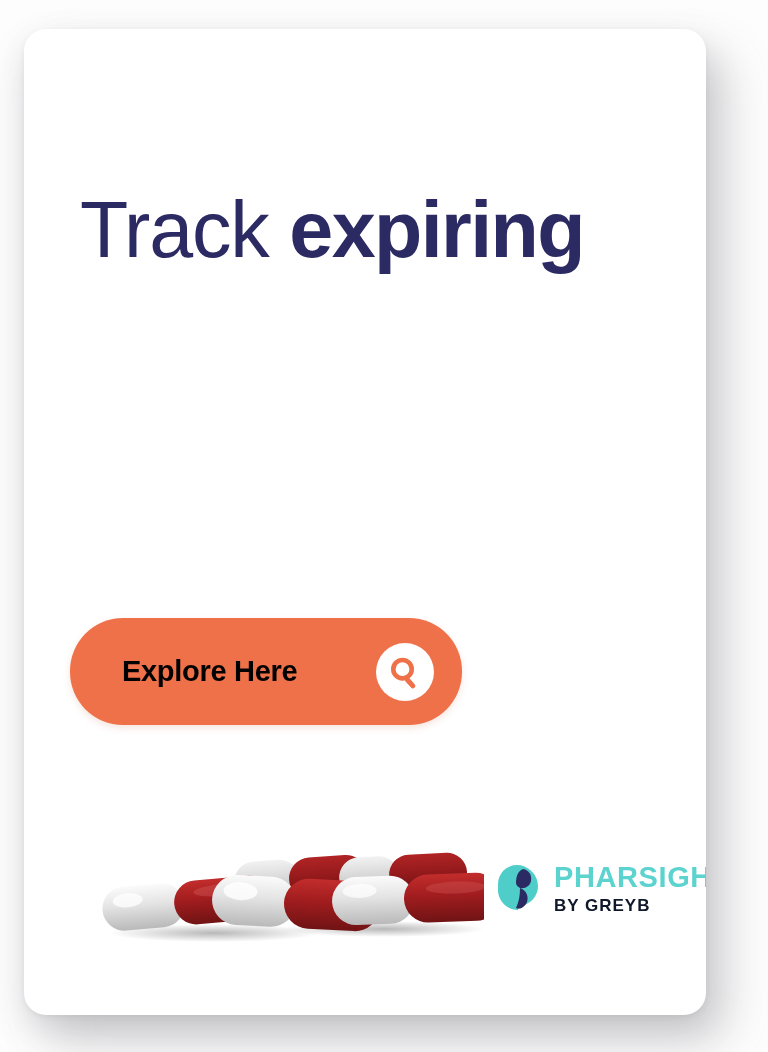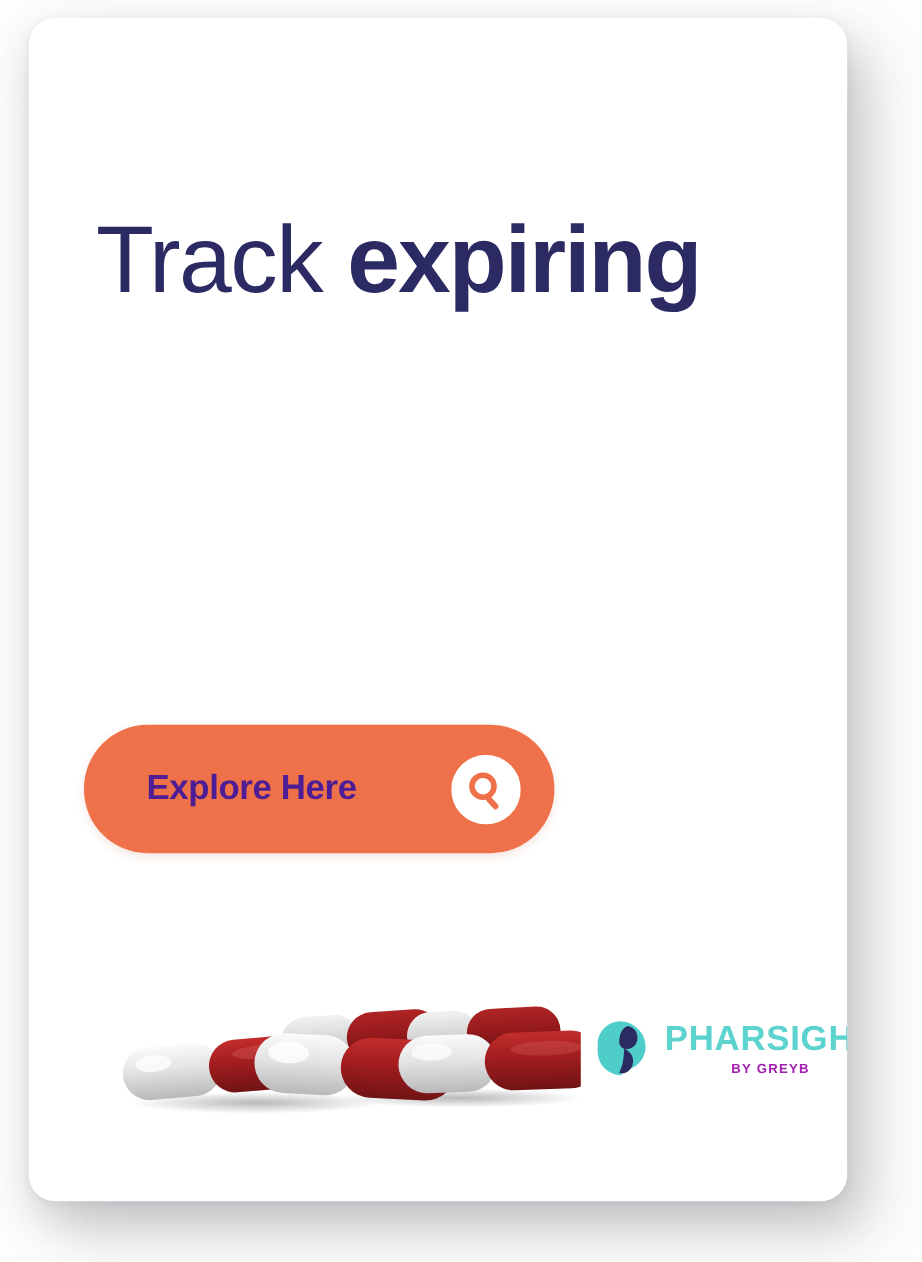--- a/index.html
+++ b/index.html
@@ -20,21 +20,21 @@
     position: relative;
     width: 768px;
     height: 1052px;
     background: #fdfdfd;
   }
 
   
   #ad-card {
     position: absolute;
     left: 24px;
-    top: 15px;
+    top: 29px;
     width: 682px;
     height: 986px;
     background: #ffffff;
     border-radius: 22px;
     box-shadow:
       0 2px 5px rgba(120,120,125,0.10),
       0 14px 34px rgba(110,110,118,0.20),
       22px 26px 46px rgba(105,105,112,0.26);
     overflow: hidden;
   }
@@ -68,21 +68,21 @@
     border: none;
     border-radius: 53px;
     display: flex;
     align-items: center;
     padding: 0 28px 0 52px;
     box-sizing: border-box;
     cursor: pointer;
     box-shadow: 0 3px 7px rgba(200,110,80,0.18);
   }
   #cta-label {
-    color: #4c1d95;
+    color: #000000;
     font-size: 29px;
     font-weight: 700;
     letter-spacing: -0.3px;
     white-space: nowrap;
   }
   #cta-search-icon {
     margin-left: auto;
     width: 58px;
     height: 58px;
     flex: 0 0 58px;
@@ -121,26 +121,25 @@
     justify-content: center;
     line-height: 1;
   }
   #logo-name {
     color: #5cd3cf;
     font-size: 29px;
     font-weight: 700;
     letter-spacing: 0.6px;
   }
   #logo-tagline {
-    color: #a21caf;
-    font-size: 11px;
+    color: #0f172a;
+    font-size: 17px;
     font-weight: 700;
     letter-spacing: 1.0px;
     margin-top: 5px;
-    text-align: center;
   }
 </style>
 </head>
 <body>
 
 <div id="ad-root">
 
   <div id="ad-card">
 
     <h1 id="headline">

